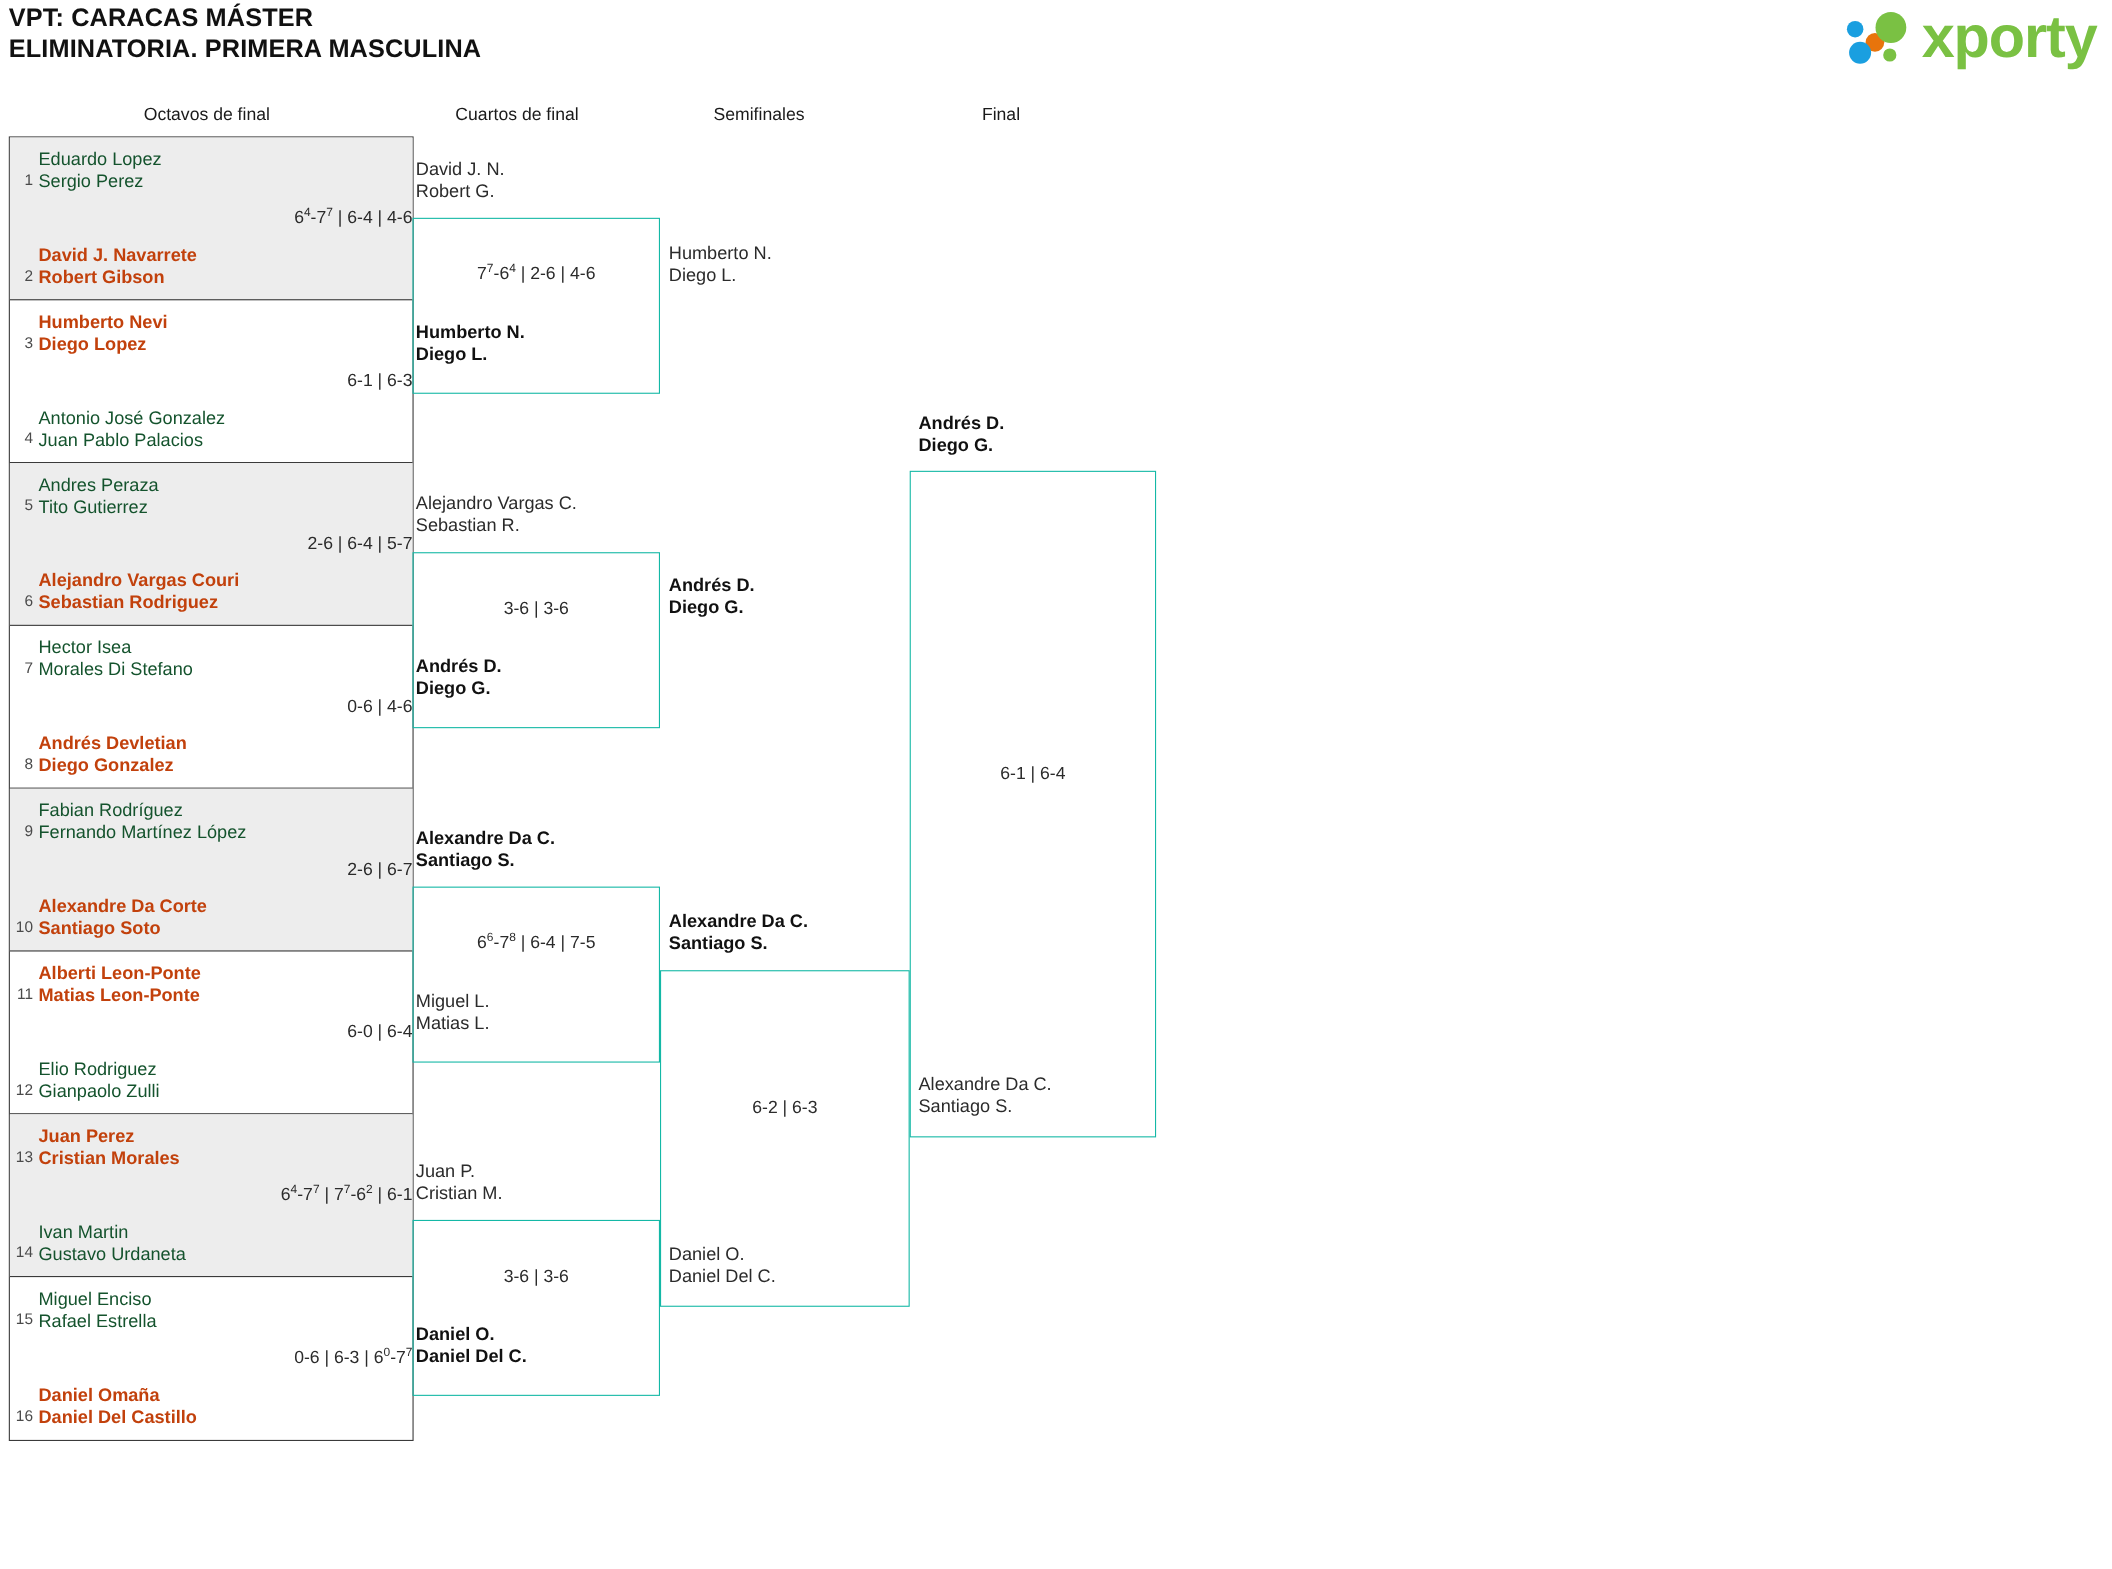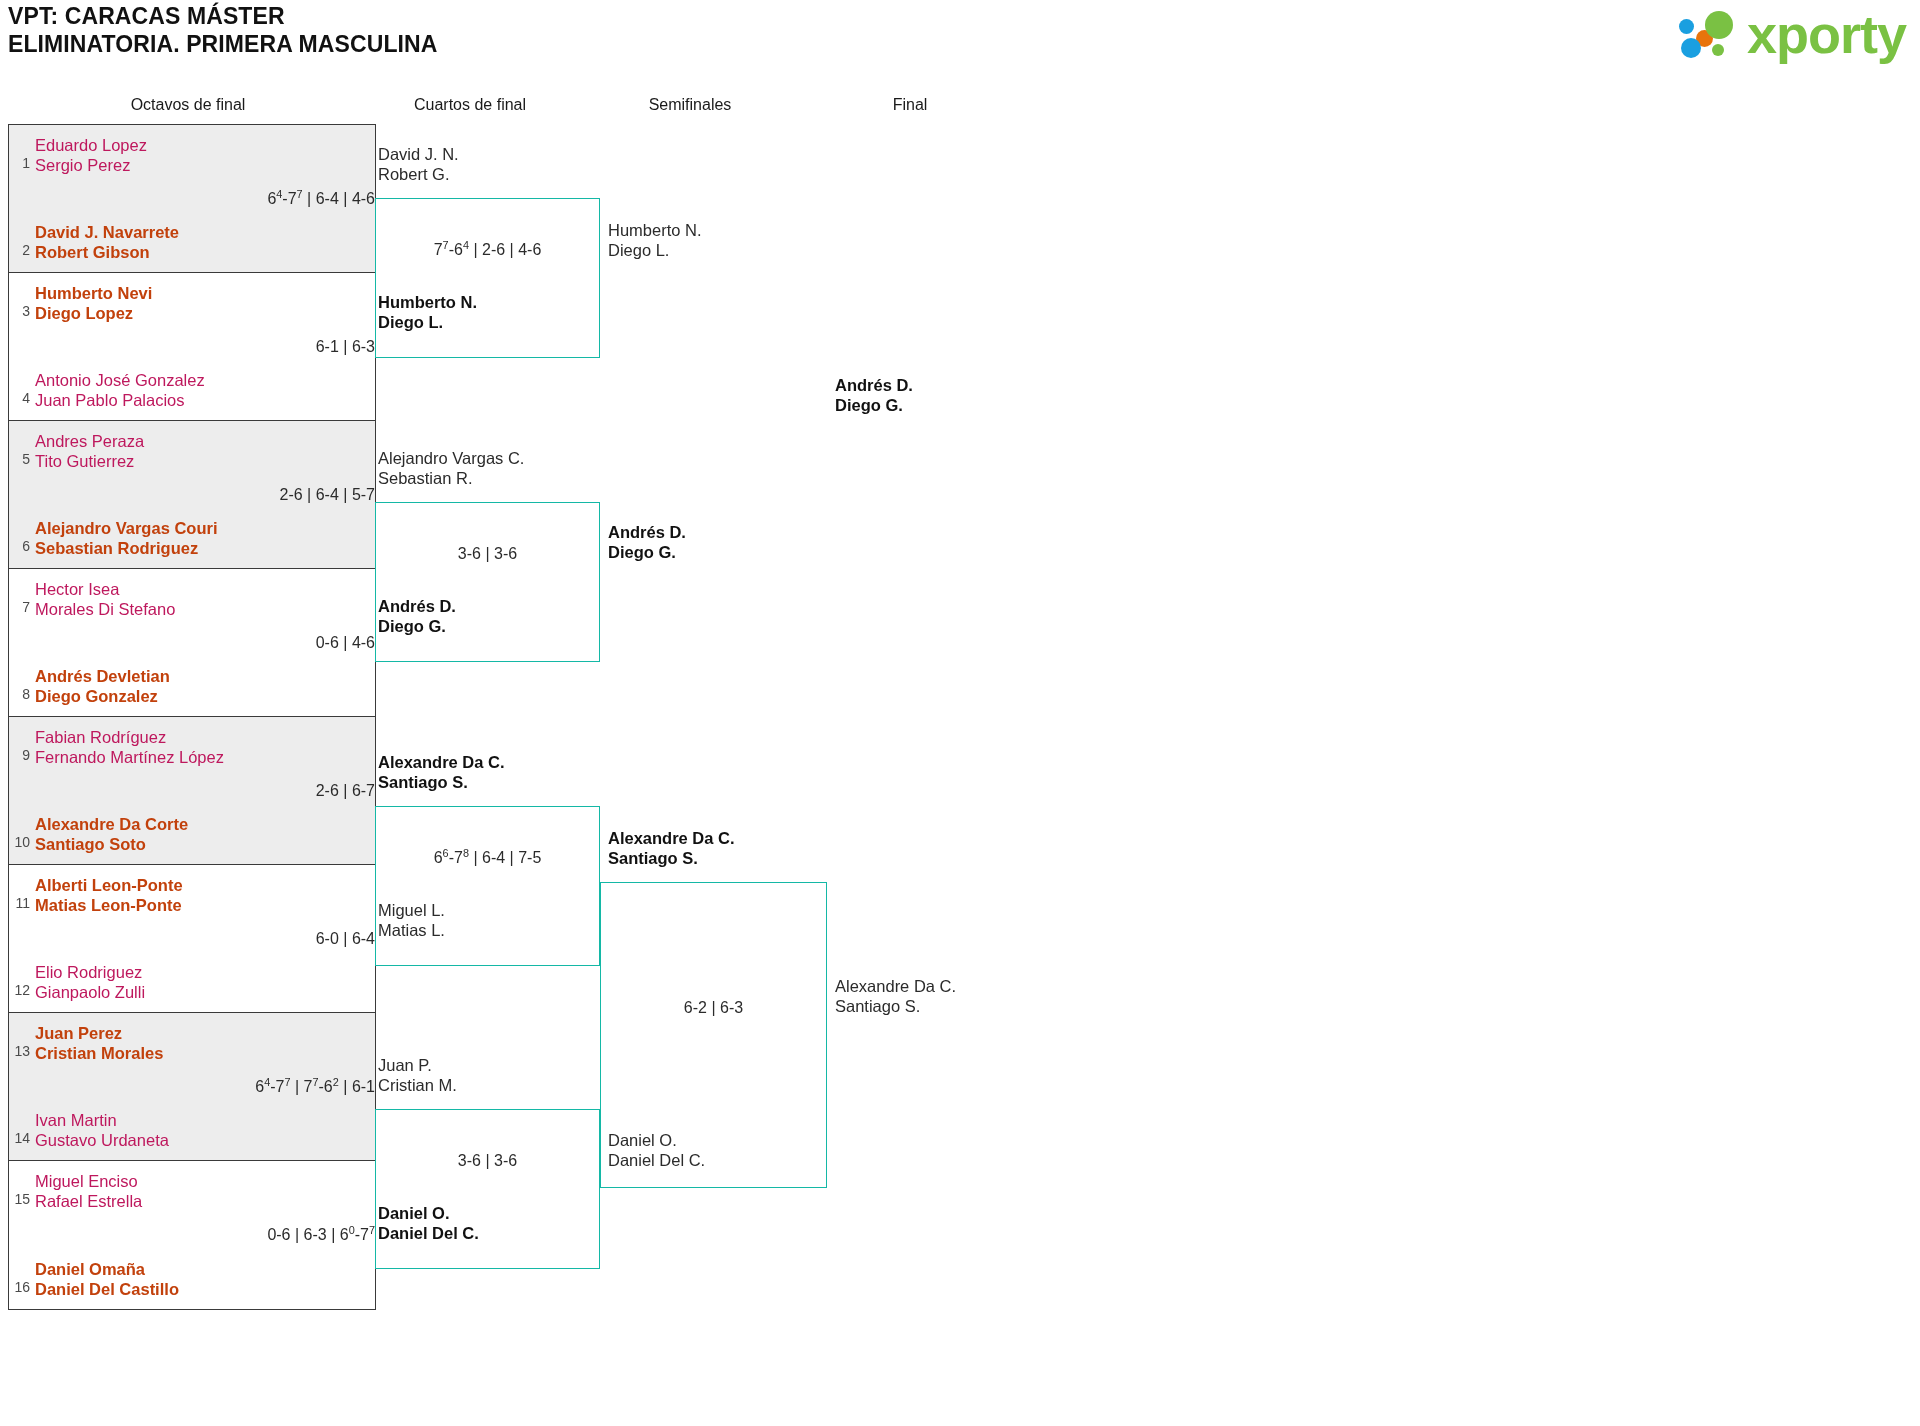--- a/index.html
+++ b/index.html
@@ -98,21 +98,21 @@
     color: #4a4a4a;
     padding-right: 5px;
     box-sizing: border-box;
     align-self: flex-end;
     line-height: 20px;
     padding-bottom: 2px;
   }
   .names {
     font-size: 16.5px;
     line-height: 20px;
-    color: #be185d;
+    color: #14532d;
     white-space: nowrap;
   }
   .names.win { font-weight: 700; color: #c2410c; }
 
   .r1-score {
     position: absolute;
     left: 26px;
     right: 0;
     top: 50%;
     transform: translateY(-50%);
@@ -387,18 +387,21 @@
   </div>
   <div class="slot" style="left:608px; top:1130px;">
     <div>Daniel O.</div>
     <div>Daniel Del C.</div>
   </div>
 
   <div class="slot win" style="left:835px; top:375px;">
     <div>Andrés D.</div>
     <div>Diego G.</div>
   </div>
+  <div class="mbox" style="left:827px; top:428px; width:224px; height:606px;">
+    <div class="bscore" style="top:266px;">6-1 | 6-4</div>
+  </div>
   <div class="slot" style="left:835px; top:976px;">
     <div>Alexandre Da C.</div>
     <div>Santiago S.</div>
   </div>
 
 </div>
 
 </body></html>

